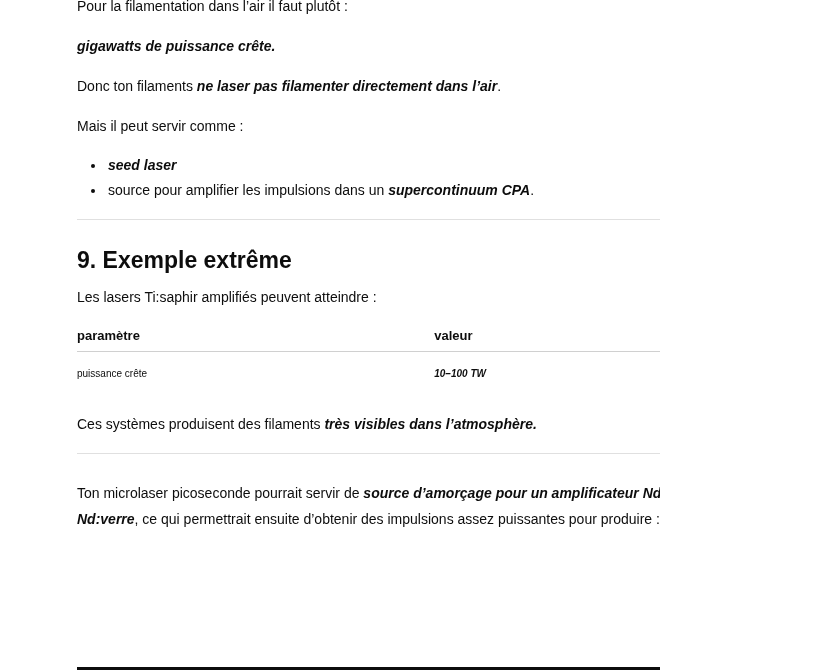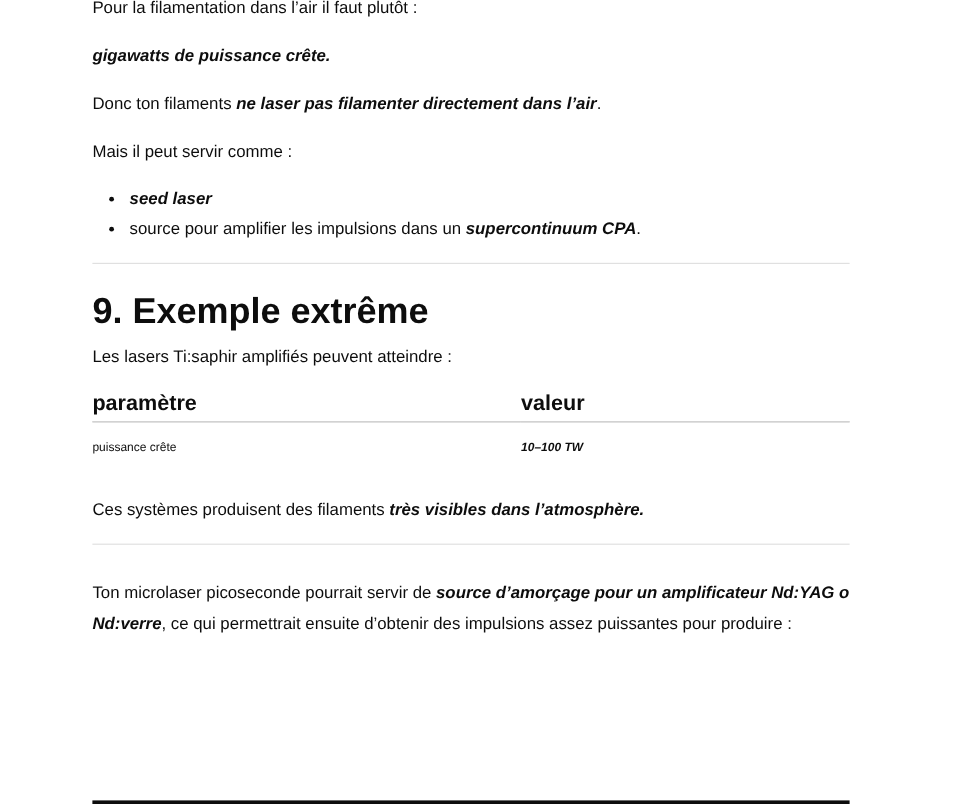--- a/index.html
+++ b/index.html
@@ -3,40 +3,40 @@
 <meta charset="utf-8">
 <style>
   html, body { margin: 0; padding: 0; }
   body {
     width: 815px; height: 670px;
     background: #ffffff;
     font-family: "Liberation Sans", "DejaVu Sans", sans-serif;
     color: #0d0d0d;
     overflow: hidden;
   }
-  .page { position: relative; width: 660px; height: 670px; overflow: hidden; background: #fff; padding-left: 48px; }
+  .page { position: relative; width: 660px; height: 670px; overflow: hidden; background: #fff; }
   .content {
     position: absolute; left: 77px; top: -7px; width: 691px;
     font-size: 14px; line-height: 26px;
   }
   p { margin: 0 0 14px 0; }
   strong, .b { font-weight: 700; font-style: italic; }
   ul { margin: 0 0 14px 0; padding-left: 29px; list-style: disc; }
   li { line-height: 25px; padding-left: 2px; }
   hr.rule {
     border: 0; border-top: 1px solid #e0e0e0;
     margin: 16px 0 26px 0;
   }
   h2.section-heading {
-    font-size: 30px; line-height: 28px; font-weight: 700;
+    font-size: 23px; line-height: 28px; font-weight: 700;
     margin: 0 0 10px 0; letter-spacing: 0;
   }
   table.data-table { width: 100%; border-collapse: collapse; margin: 2px 0 16px 0; }
   table.data-table th {
-    text-align: left; font-weight: 700; font-size: 18px;
+    text-align: left; font-weight: 700; font-size: 13px;
     padding: 4px 0 7px 0; border-bottom: 1px solid #d0d0d0; line-height: 16px;
   }
   table.data-table td { font-size: 10px; padding: 14px 0 13px 0; line-height: 16px; }
   .col-param { width: 51.7%; }
   .callout-title { margin-bottom: 14px; }
   .bulb { display: inline-block; vertical-align: -2px; margin-right: 7px; }
   .point-body { margin-bottom: 14px; }
   .bottom-bar {
     position: absolute; left: 77px; bottom: 0; width: 691px; height: 3px;
     background: #0d0d0d;

